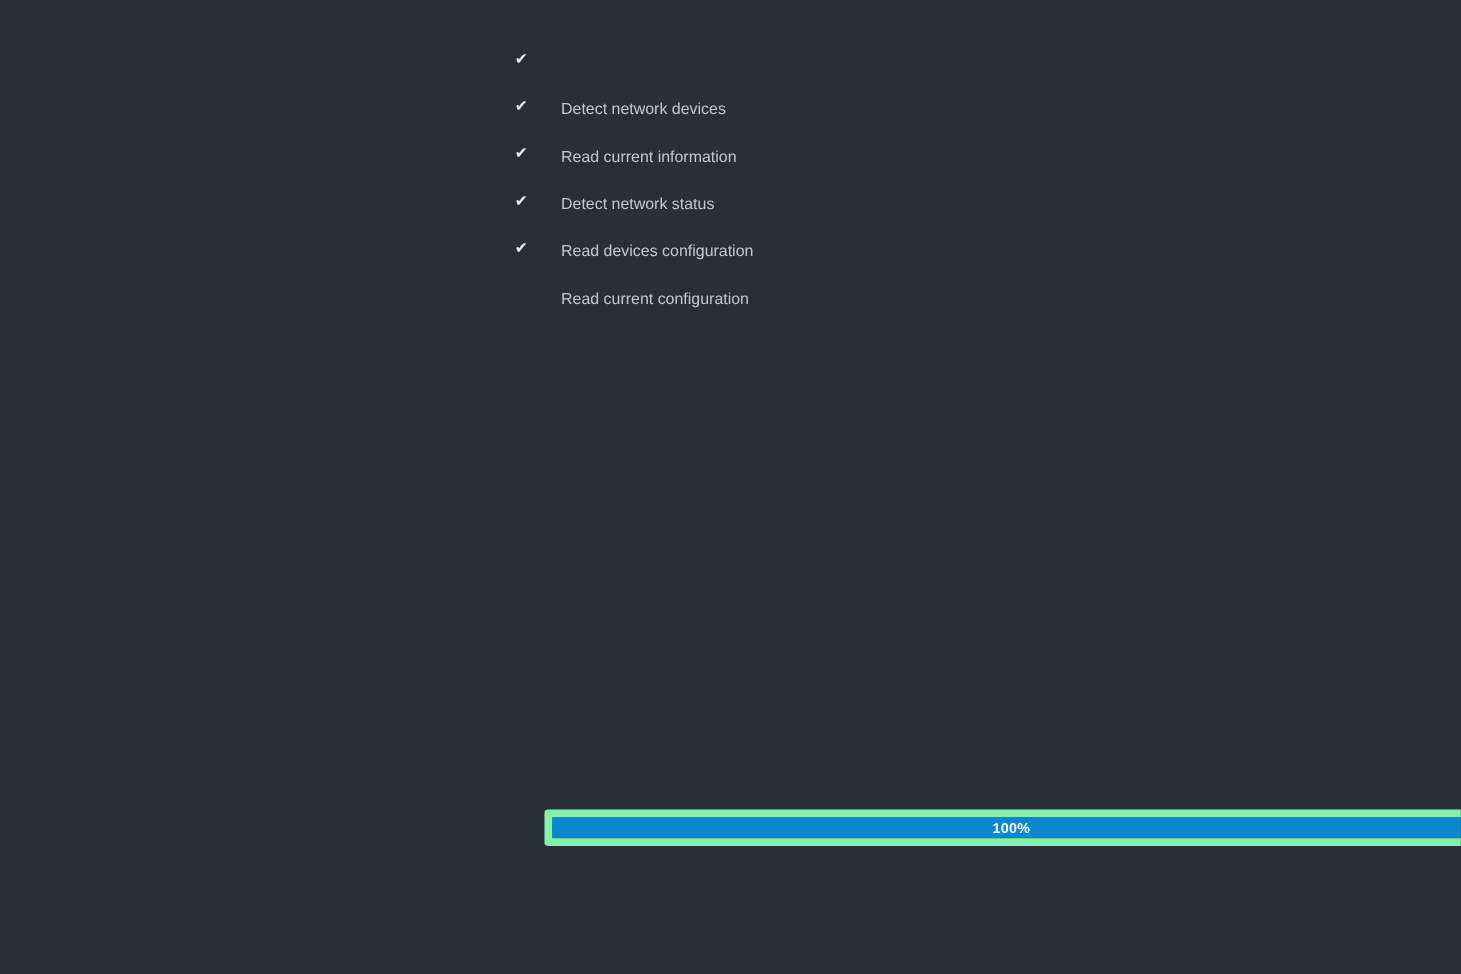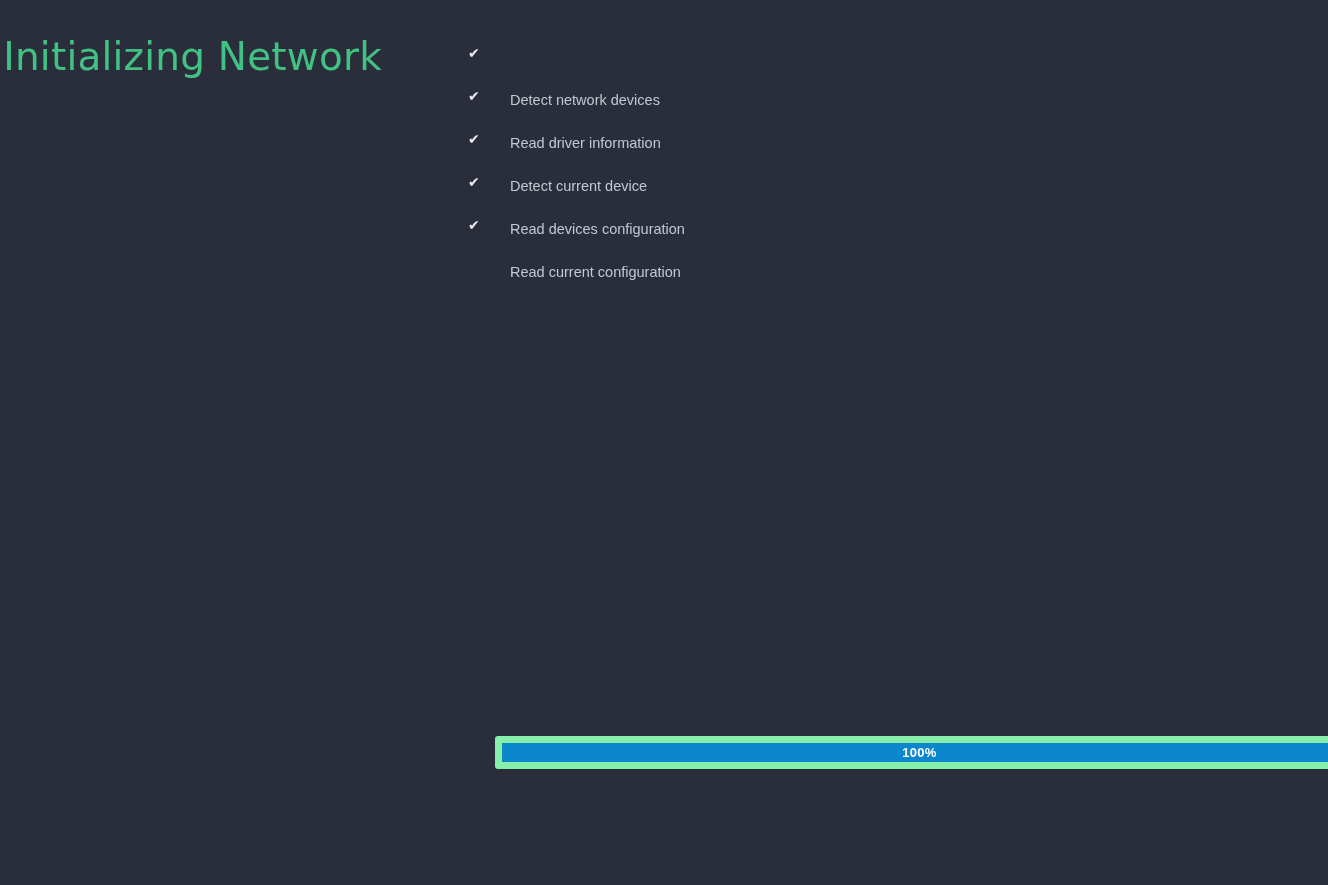--- a/index.html
+++ b/index.html
@@ -118,35 +118,34 @@
     bottom: 0;
     height: 68px;
   }
 </style>
 </head>
 <body>
 
 <div id="installer">
 
   <div class="title-block">
-    <span class="title-text">Initializing Network</span>
   </div>
 
   <ul class="steps">
     <li class="step-item">
       <span class="step-check">✔</span>
       <span class="step-label">Detect network devices</span>
     </li>
     <li class="step-item">
       <span class="step-check">✔</span>
-      <span class="step-label">Read driver information</span>
+      <span class="step-label">Read current information</span>
     </li>
     <li class="step-item">
       <span class="step-check">✔</span>
-      <span class="step-label">Detect current device</span>
+      <span class="step-label">Detect network status</span>
     </li>
     <li class="step-item">
       <span class="step-check">✔</span>
       <span class="step-label">Read devices configuration</span>
     </li>
     <li class="step-item">
       <span class="step-check">✔</span>
       <span class="step-label">Read current configuration</span>
     </li>
   </ul>

